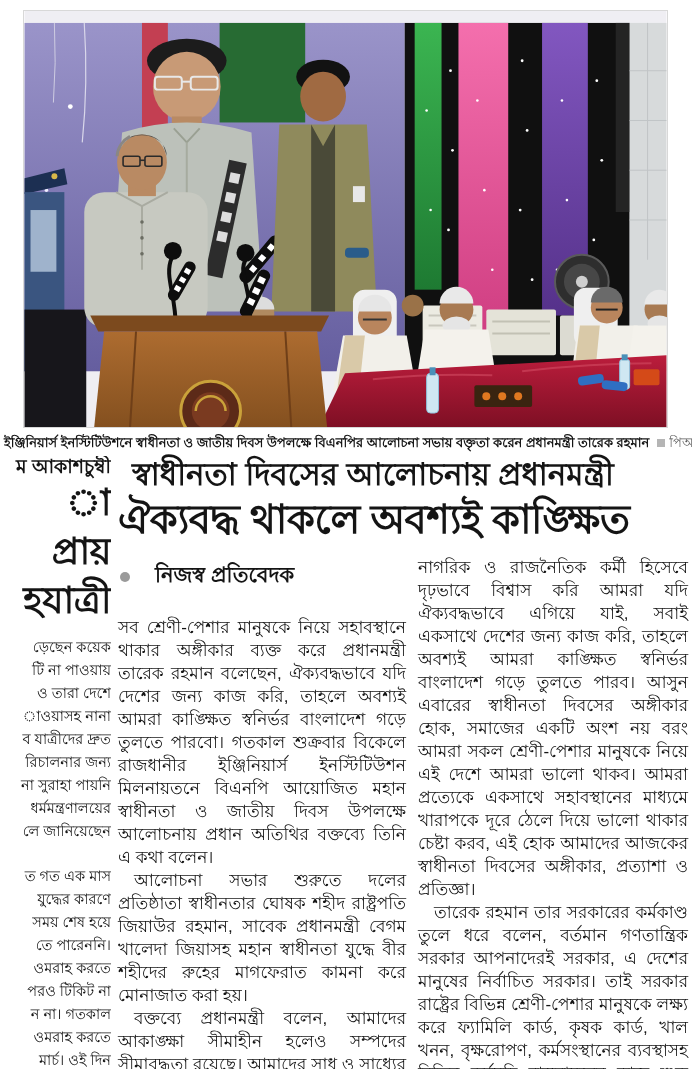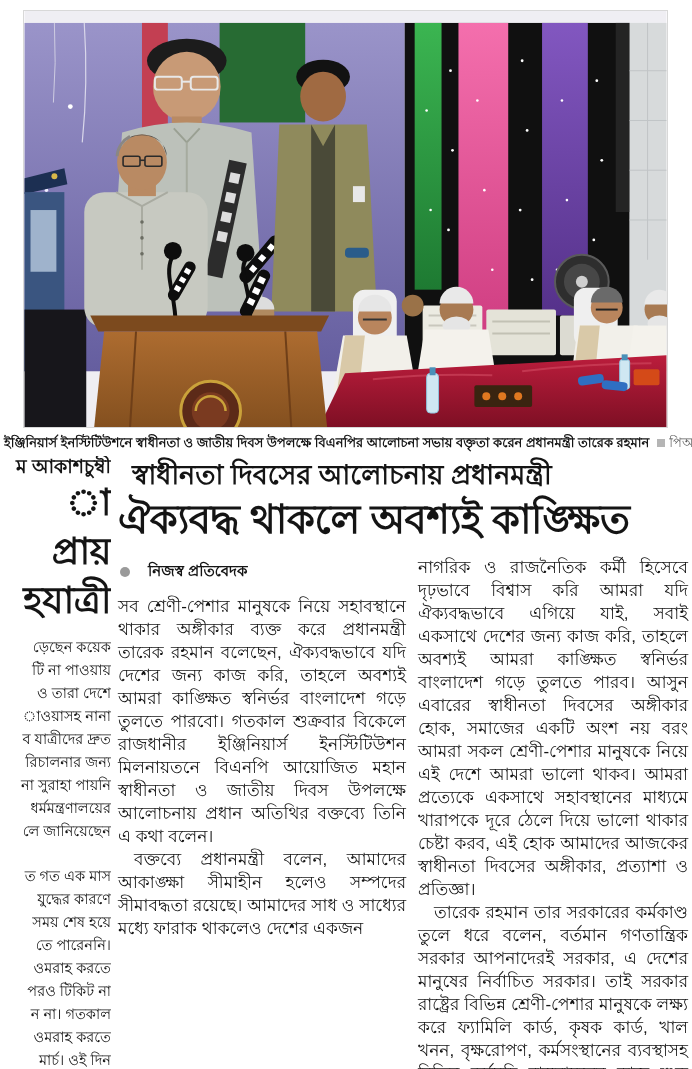--- a/index.html
+++ b/index.html
@@ -16,26 +16,26 @@
   
   .left-col{position:absolute;left:0;top:456px;width:111px;overflow:hidden;}
   .lc-kicker{font-size:19px;font-weight:bold;text-align:right;line-height:22px;}
   .lc-head{font-size:37px;font-weight:800;text-align:right;line-height:49px;letter-spacing:-0.5px;}
   .lc-body{margin-top:11px;font-size:14.5px;line-height:23px;text-align:right;padding-left:12px;}
   .lc-gap{height:22px;}
   .frag-line{white-space:nowrap;}
 
   
   .article{position:absolute;left:118px;top:460px;width:572px;}
-  .kicker{font-size:27px;font-weight:700;padding-left:14px;line-height:30px;}
+  .kicker{font-size:31px;font-weight:700;padding-left:14px;line-height:30px;}
   .headline{font-size:40px;font-weight:800;line-height:53px;margin-top:3px;letter-spacing:-0.5px;}
   .body-wrap{display:flex;gap:12px;margin-top:10px;}
   .bcol1{width:288px;}
   .bcol2{width:270px;}
-  .byline{display:flex;align-items:center;gap:18px;font-size:15px;font-weight:bold;margin:3px 0 11px 2px;}
+  .byline{display:flex;align-items:center;gap:25px;font-size:21px;font-weight:bold;margin:3px 0 22px 2px;}
   .byline-dot{width:10px;height:10px;border-radius:50%;background:#9a9a9a;flex:0 0 auto;}
   p.bp{margin:0;font-size:17px;line-height:23px;text-align:justify;}
   p.bp + p.bp{text-indent:16px;}
 </style>
 </head>
 <body>
 
 <div class="photo-region">
   <svg width="643" height="416" viewBox="0 0 645 418">
     <defs>
@@ -337,20 +337,21 @@
     <div>ঐক্যবদ্ধ থাকলে অবশ্যই কাঙ্ক্ষিত</div>
   </div>
 
   <div class="body-wrap">
     <div class="bcol1">
       <div class="byline">
         <span class="byline-dot"></span>
         <span>নিজস্ব প্রতিবেদক</span>
       </div>
       <p class="bp">সব শ্রেণী-পেশার মানুষকে নিয়ে সহাবস্থানে থাকার অঙ্গীকার ব্যক্ত করে প্রধানমন্ত্রী তারেক রহমান বলেছেন, ঐক্যবদ্ধভাবে যদি দেশের জন্য কাজ করি, তাহলে অবশ্যই আমরা কাঙ্ক্ষিত স্বনির্ভর বাংলাদেশ গড়ে তুলতে পারবো। গতকাল শুক্রবার বিকেলে রাজধানীর ইঞ্জিনিয়ার্স ইনস্টিটিউশন মিলনায়তনে বিএনপি আয়োজিত মহান স্বাধীনতা ও জাতীয় দিবস উপলক্ষে আলোচনায় প্রধান অতিথির বক্তব্যে তিনি এ কথা বলেন।</p>
+      <p class="bp">আলোচনা সভার শুরুতে দলের প্রতিষ্ঠাতা স্বাধীনতার ঘোষক শহীদ রাষ্ট্রপতি জিয়াউর রহমান, সাবেক প্রধানমন্ত্রী বেগম খালেদা জিয়াসহ মহান স্বাধীনতা যুদ্ধে বীর শহীদের রুহের মাগফেরাত কামনা করে মোনাজাত করা হয়।</p>
       <p class="bp">বক্তব্যে প্রধানমন্ত্রী বলেন, আমাদের আকাঙ্ক্ষা সীমাহীন হলেও সম্পদের সীমাবদ্ধতা রয়েছে। আমাদের সাধ ও সাধ্যের মধ্যে ফারাক থাকলেও দেশের একজন</p>
     </div>
     <div class="bcol2">
       <p class="bp">নাগরিক ও রাজনৈতিক কর্মী হিসেবে দৃঢ়ভাবে বিশ্বাস করি আমরা যদি ঐক্যবদ্ধভাবে এগিয়ে যাই, সবাই একসাথে দেশের জন্য কাজ করি, তাহলে অবশ্যই আমরা কাঙ্ক্ষিত স্বনির্ভর বাংলাদেশ গড়ে তুলতে পারব। আসুন এবারের স্বাধীনতা দিবসের অঙ্গীকার হোক, সমাজের একটি অংশ নয় বরং আমরা সকল শ্রেণী-পেশার মানুষকে নিয়ে এই দেশে আমরা ভালো থাকব। আমরা প্রত্যেকে একসাথে সহাবস্থানের মাধ্যমে খারাপকে দূরে ঠেলে দিয়ে ভালো থাকার চেষ্টা করব, এই হোক আমাদের আজকের স্বাধীনতা দিবসের অঙ্গীকার, প্রত্যাশা ও প্রতিজ্ঞা।</p>
       <p class="bp"><span>তারেক রহমান তার সরকারের কর্মকাণ্ড তুলে ধরে বলেন, বর্তমান গণতান্ত্রিক সরকার আপনাদেরই সরকার, এ দেশের মানুষের নির্বাচিত সরকার। তাই সরকার রাষ্ট্রের বিভিন্ন শ্রেণী-পেশার মানুষকে লক্ষ্য করে ফ্যামিলি কার্ড, কৃষক কার্ড, খাল খনন, বৃক্ষরোপণ, কর্মসংস্থানের ব্যবস্থাসহ বিভিন্ন কর্মসূচি বাস্তবায়নের কাজ শুরু করেছে। জনগণের জীবনমান উন্নয়নের বিভিন্ন পদক্ষেপ আমরা গ্রহণ করছি। প্রতিনিয়ত</span></p>
     </div>
   </div>
 </div>
 
 </body></html>

